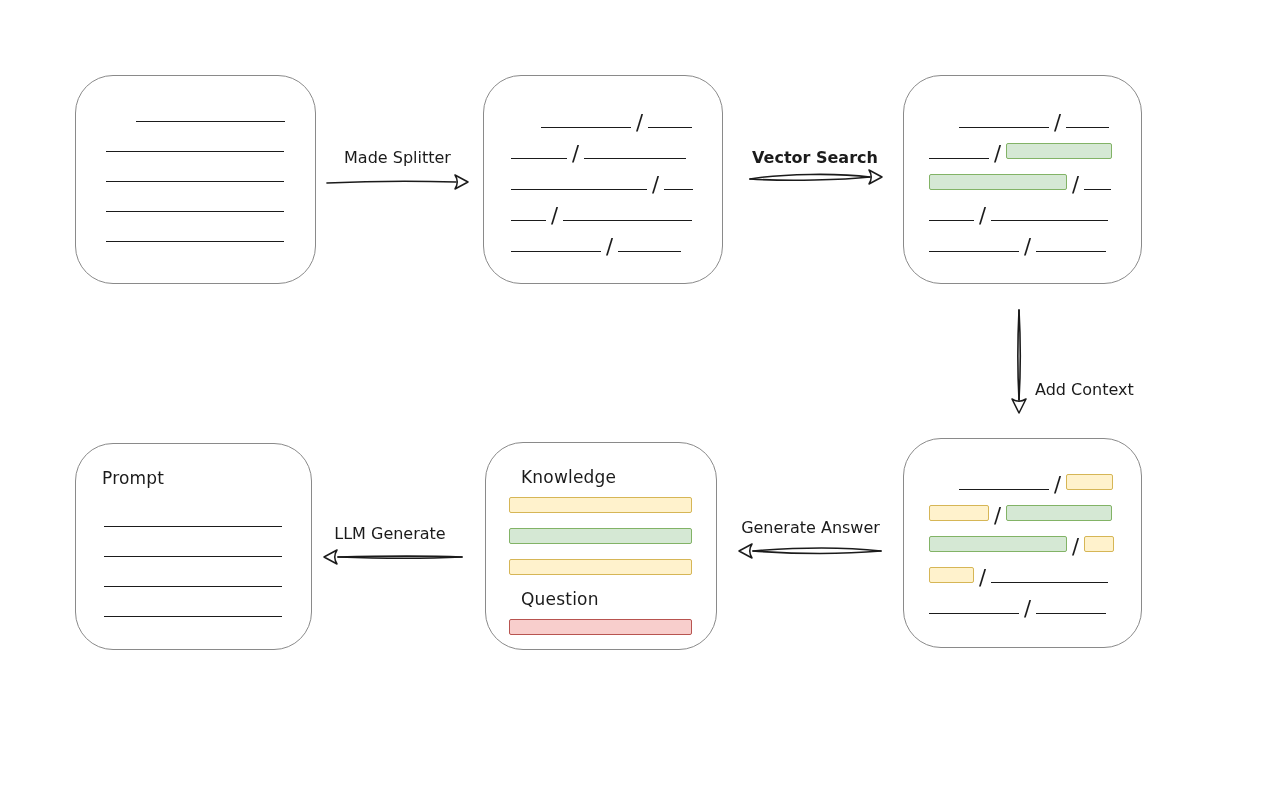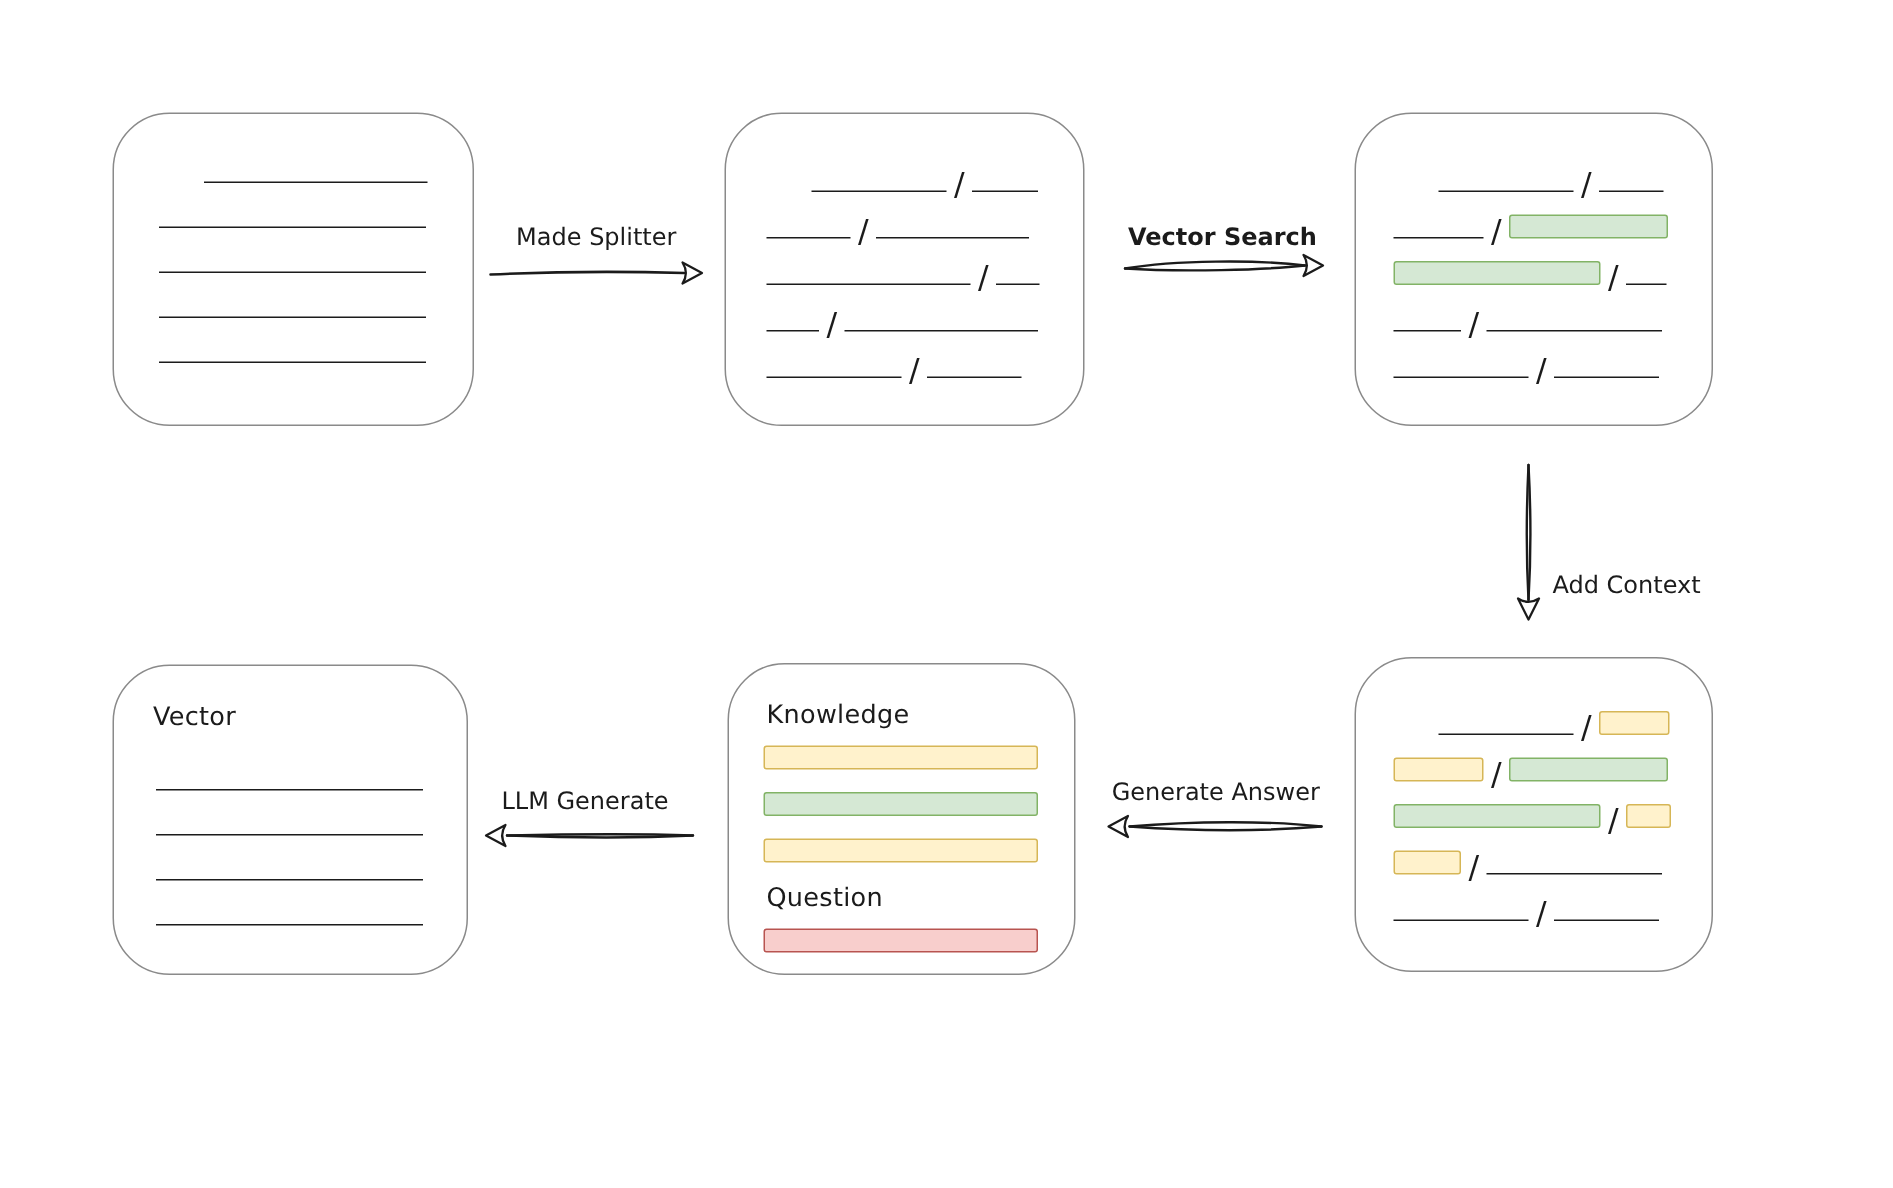--- a/index.html
+++ b/index.html
@@ -23,21 +23,21 @@
   .rows-doc .seg-row{height:30px;}
   .seg{box-sizing:border-box;}
   .seg.line{height:0;border-bottom:1.8px solid var(--ink,#1b1b1b);}
   .seg.indent{height:0;}
   .seg.chip-green{height:16px;background:var(--green-fill,#d5e8d4);border:1.4px solid var(--green-border,#82b366);border-radius:2px;}
   .seg.chip-yellow{height:16px;background:var(--yellow-fill,#fff2cc);border:1.4px solid var(--yellow-border,#d6b656);border-radius:2px;}
   .slash{font-size:21px;line-height:16px;margin:0 5px;position:relative;bottom:-3px;}
 
   .box-title{font-size:17px;letter-spacing:.2px;height:22px;}
   #box-answer .box-title{margin-left:-2px;margin-bottom:7px;}
-  #box-prompt .box-title{margin-left:2px;}
+  #box-prompt .box-title{margin-left:12px;}
   .bar{width:183px;height:16px;box-sizing:border-box;border-radius:2px;}
   .bar.chip-yellow{background:var(--yellow-fill,#fff2cc);border:1.4px solid var(--yellow-border,#d6b656);}
   .bar.chip-green{background:var(--green-fill,#d5e8d4);border:1.4px solid var(--green-border,#82b366);}
   .bar.chip-red{background:var(--red-fill,#f8cecc);border:1.4px solid var(--red-border,#b85450);}
   #box-prompt .bars .bar{margin-top:15px;}
   #box-prompt .bars .bar:first-child{margin-top:8px;}
   #box-prompt .q-title{margin-top:14px;}
 
   .arrow-label{position:absolute;font-size:16px;text-align:center;white-space:nowrap;}
   .arrow-svg{position:absolute;overflow:visible;color:var(--ink,#1b1b1b);}
@@ -169,21 +169,21 @@
         <div class="bar chip-green"></div>
         <div class="bar chip-yellow"></div>
       </div>
     <div class="box-title q-title">Question</div>
     <div class="bars">
         <div class="bar chip-red"></div>
       </div>
   </div>
 
   <div class="sketch-box" id="box-answer">
-    <div class="box-title">Vector</div>
+    <div class="box-title">Prompt</div>
     <div class="rows rows-doc">
         <div class="seg-row">
           <div class="seg line" style="width: 178px;"></div>
         </div>
         <div class="seg-row">
           <div class="seg line" style="width: 178px;"></div>
         </div>
         <div class="seg-row">
           <div class="seg line" style="width: 178px;"></div>
         </div>

